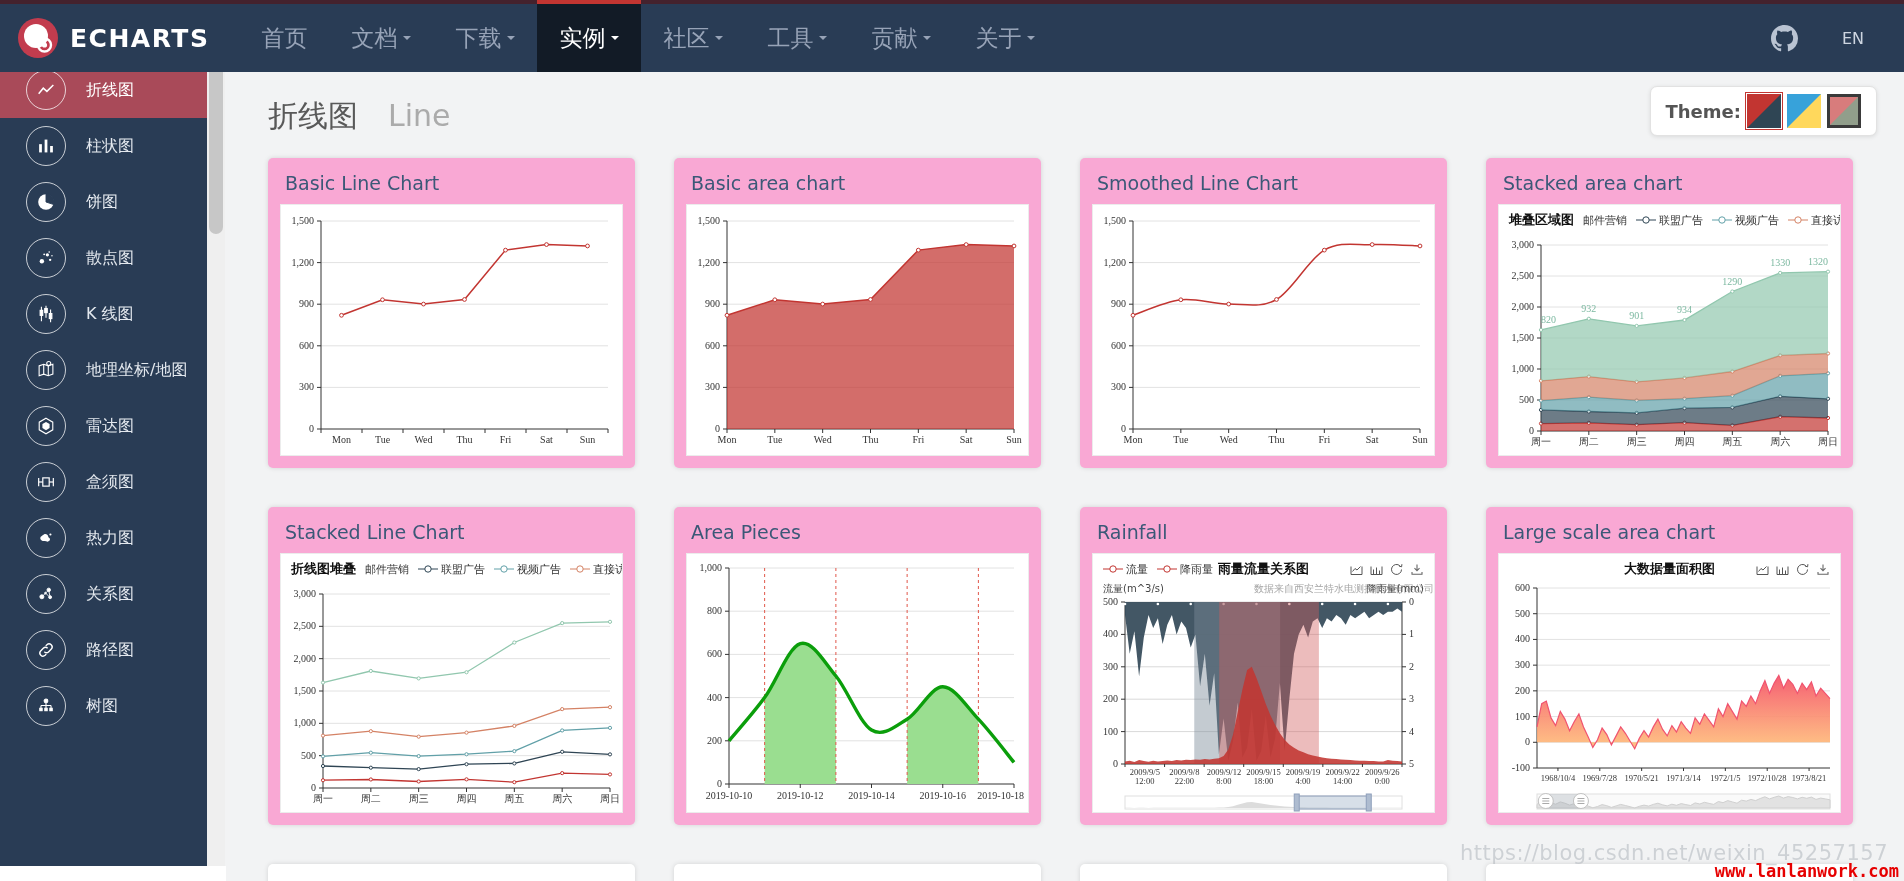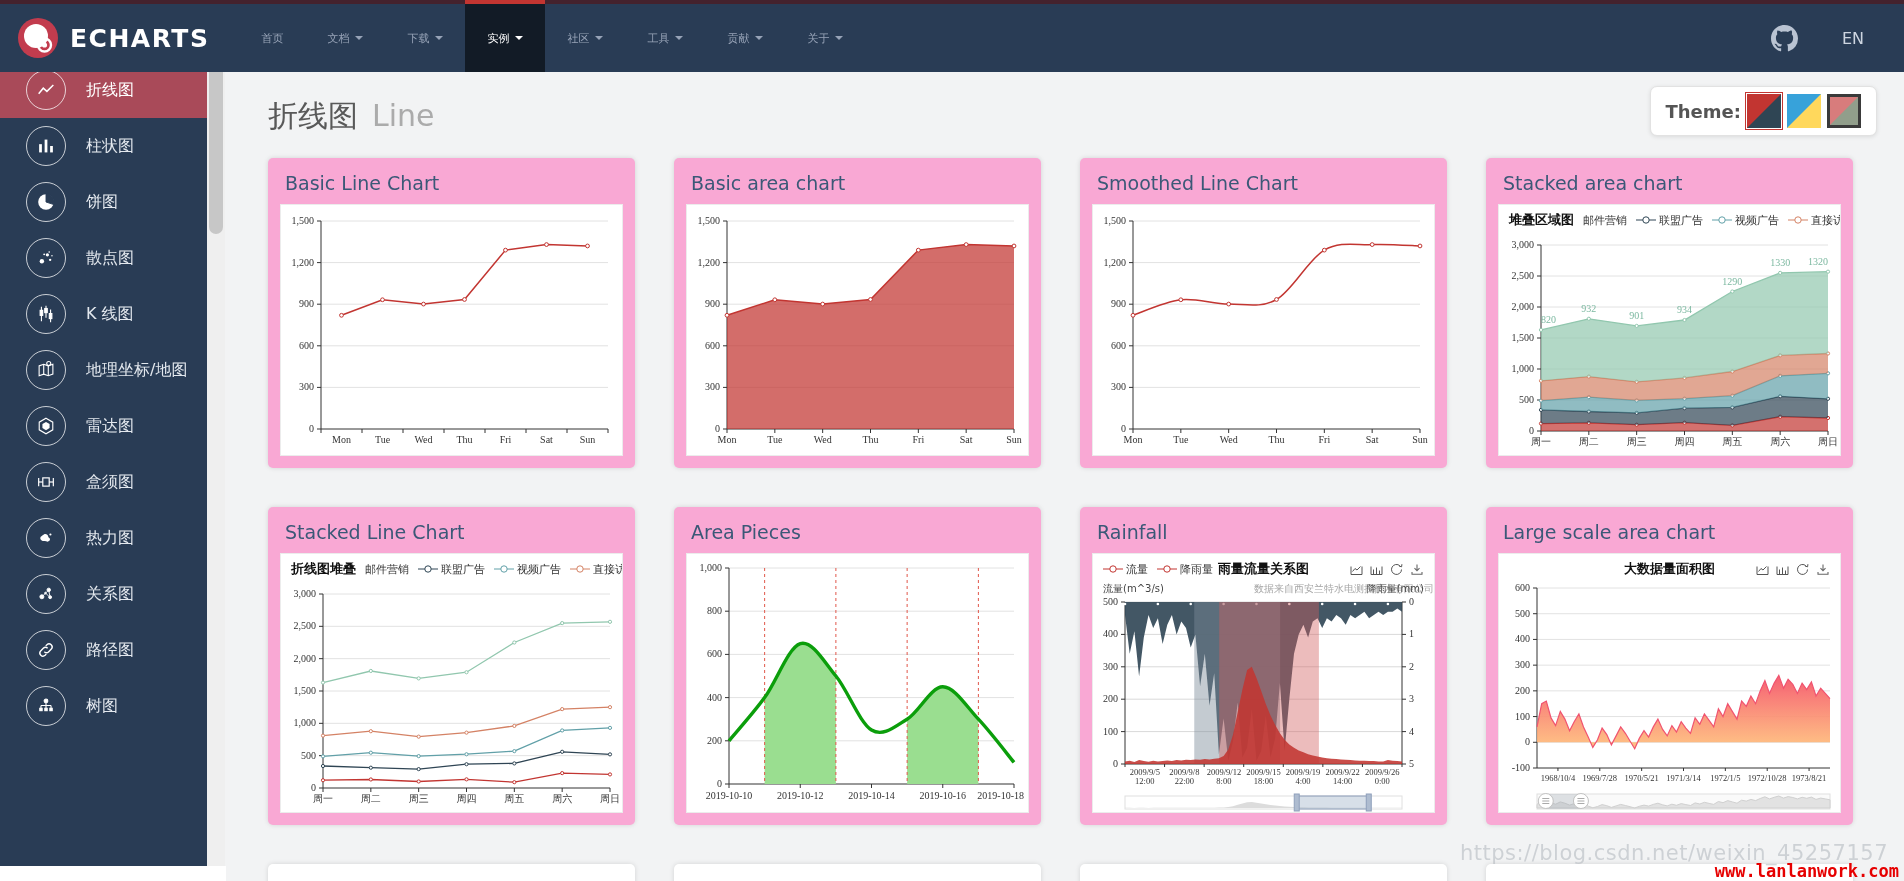--- a/index.html
+++ b/index.html
@@ -6,40 +6,40 @@
   body{width:1904px;height:881px;position:relative;overflow:hidden;
        background:#f2f3f4;font-family:"DejaVu Sans","Liberation Sans",sans-serif}
 
   
   .navbar{position:absolute;top:0;left:0;right:0;height:72px;background:#293c55;
           border-top:4px solid #44222d;box-sizing:border-box;display:flex;align-items:stretch;z-index:5}
   .logo{display:flex;align-items:center;gap:12px;padding:0 30px 0 18px;cursor:pointer}
   .logo-circle{width:40px;height:40px;border-radius:50%;background:#c23c4e;position:relative;flex:none}
   .logo-text{color:#fff;font-size:25px;font-weight:bold;letter-spacing:1.5px}
   .nav-menu{display:flex}
-  .nav-item{display:flex;align-items:center;padding:0 22px;color:#97a3b7;font-size:11px;cursor:pointer;position:relative}
+  .nav-item{display:flex;align-items:center;padding:0 22px;color:#97a3b7;font-size:23px;cursor:pointer;position:relative}
   .nav-item.active{background:#121b26;color:#fff}
   .nav-item.active::before{content:"";position:absolute;top:-4px;left:0;right:0;height:4px;background:#c23531}
   .caret{margin-left:6px;width:0;height:0;border-left:4px solid transparent;border-right:4px solid transparent;border-top:4px solid currentColor;display:inline-block}
   .nav-right{margin-left:auto;display:flex;align-items:center;gap:44px;padding-right:40px}
   .lang{color:#cdd5e0;font-size:16px;cursor:pointer}
 
   
   .sidebar{position:absolute;top:62px;left:0;width:207px;height:804px;background:#293c55;z-index:4}
   .side-item{height:56px;display:flex;align-items:center;gap:20px;padding-left:26px;color:#e3e8ee;font-size:16px;cursor:pointer;white-space:nowrap}
   .side-item.active{background:#a94a59;color:#fff}
   .icon-circle{width:40px;height:40px;border-radius:50%;border:1px solid rgba(255,255,255,.75);display:flex;align-items:center;justify-content:center;flex:none;box-sizing:border-box}
   .side-scroll{position:absolute;top:62px;left:207px;width:18px;height:804px;background:#efefef;z-index:4}
   .side-thumb{position:absolute;top:2px;left:2px;width:14px;height:170px;background:#c7c7c7;border-radius:7px}
   .bottom-strip{position:absolute;left:0;top:866px;width:226px;height:15px;background:#fff;z-index:3}
 
   
   .content{position:absolute;left:225px;top:62px;right:0;bottom:0}
   .page-title{position:absolute;left:43px;top:34px;font-size:30px;color:#595959}
-  .page-title .en{color:#ababab;margin-left:14px}
+  .page-title .en{color:#ababab;margin-left:30px}
   .theme-box{position:absolute;top:24px;right:27px;background:#fff;border:1px solid #e2e2e2;border-radius:7px;
              box-shadow:0 1px 4px rgba(0,0,0,.1);display:flex;align-items:center;gap:6px;padding:5px 15px;height:38px;box-sizing:content-box}
   .theme-label{font-size:18px;font-weight:bold;color:#555}
   .swatch{width:34px;height:34px;cursor:pointer;box-sizing:border-box}
   .swatch.selected{outline:1px solid #c23531;outline-offset:1px}
   .swatch.dark-border{border:3px solid #3a3a3a}
 
   .cards{position:absolute;left:43px;top:96px;display:grid;grid-template-columns:repeat(4,367px);
          grid-template-rows:310px 318px 26px;gap:39px}
   .card{background:#f9a8d4;border-radius:5px;box-shadow:0 0 5px rgba(0,0,0,.13);overflow:hidden;cursor:pointer}

